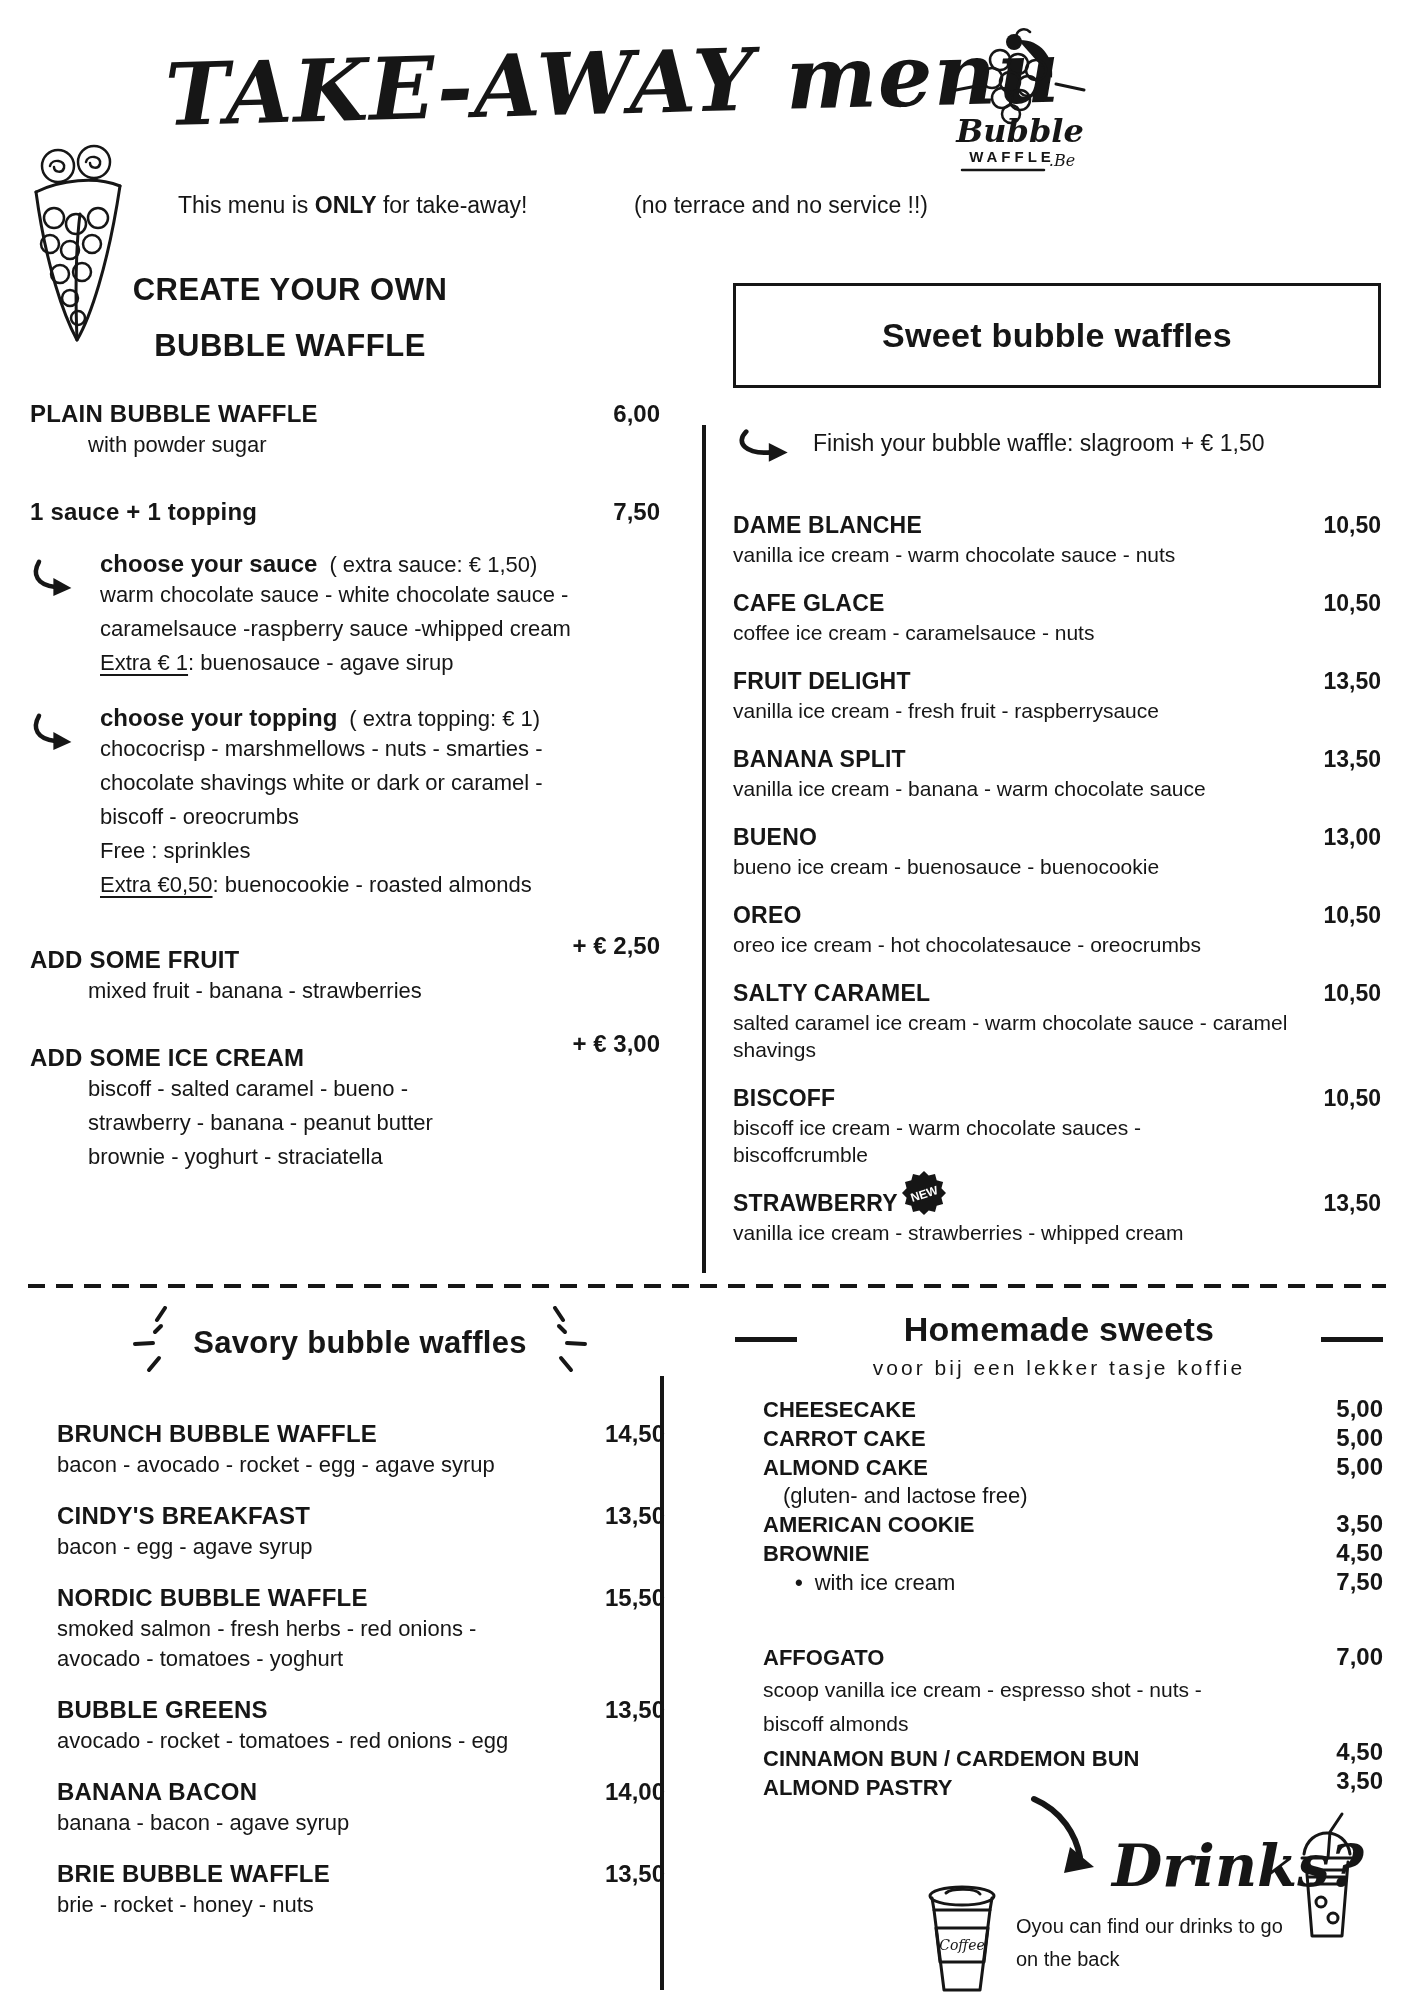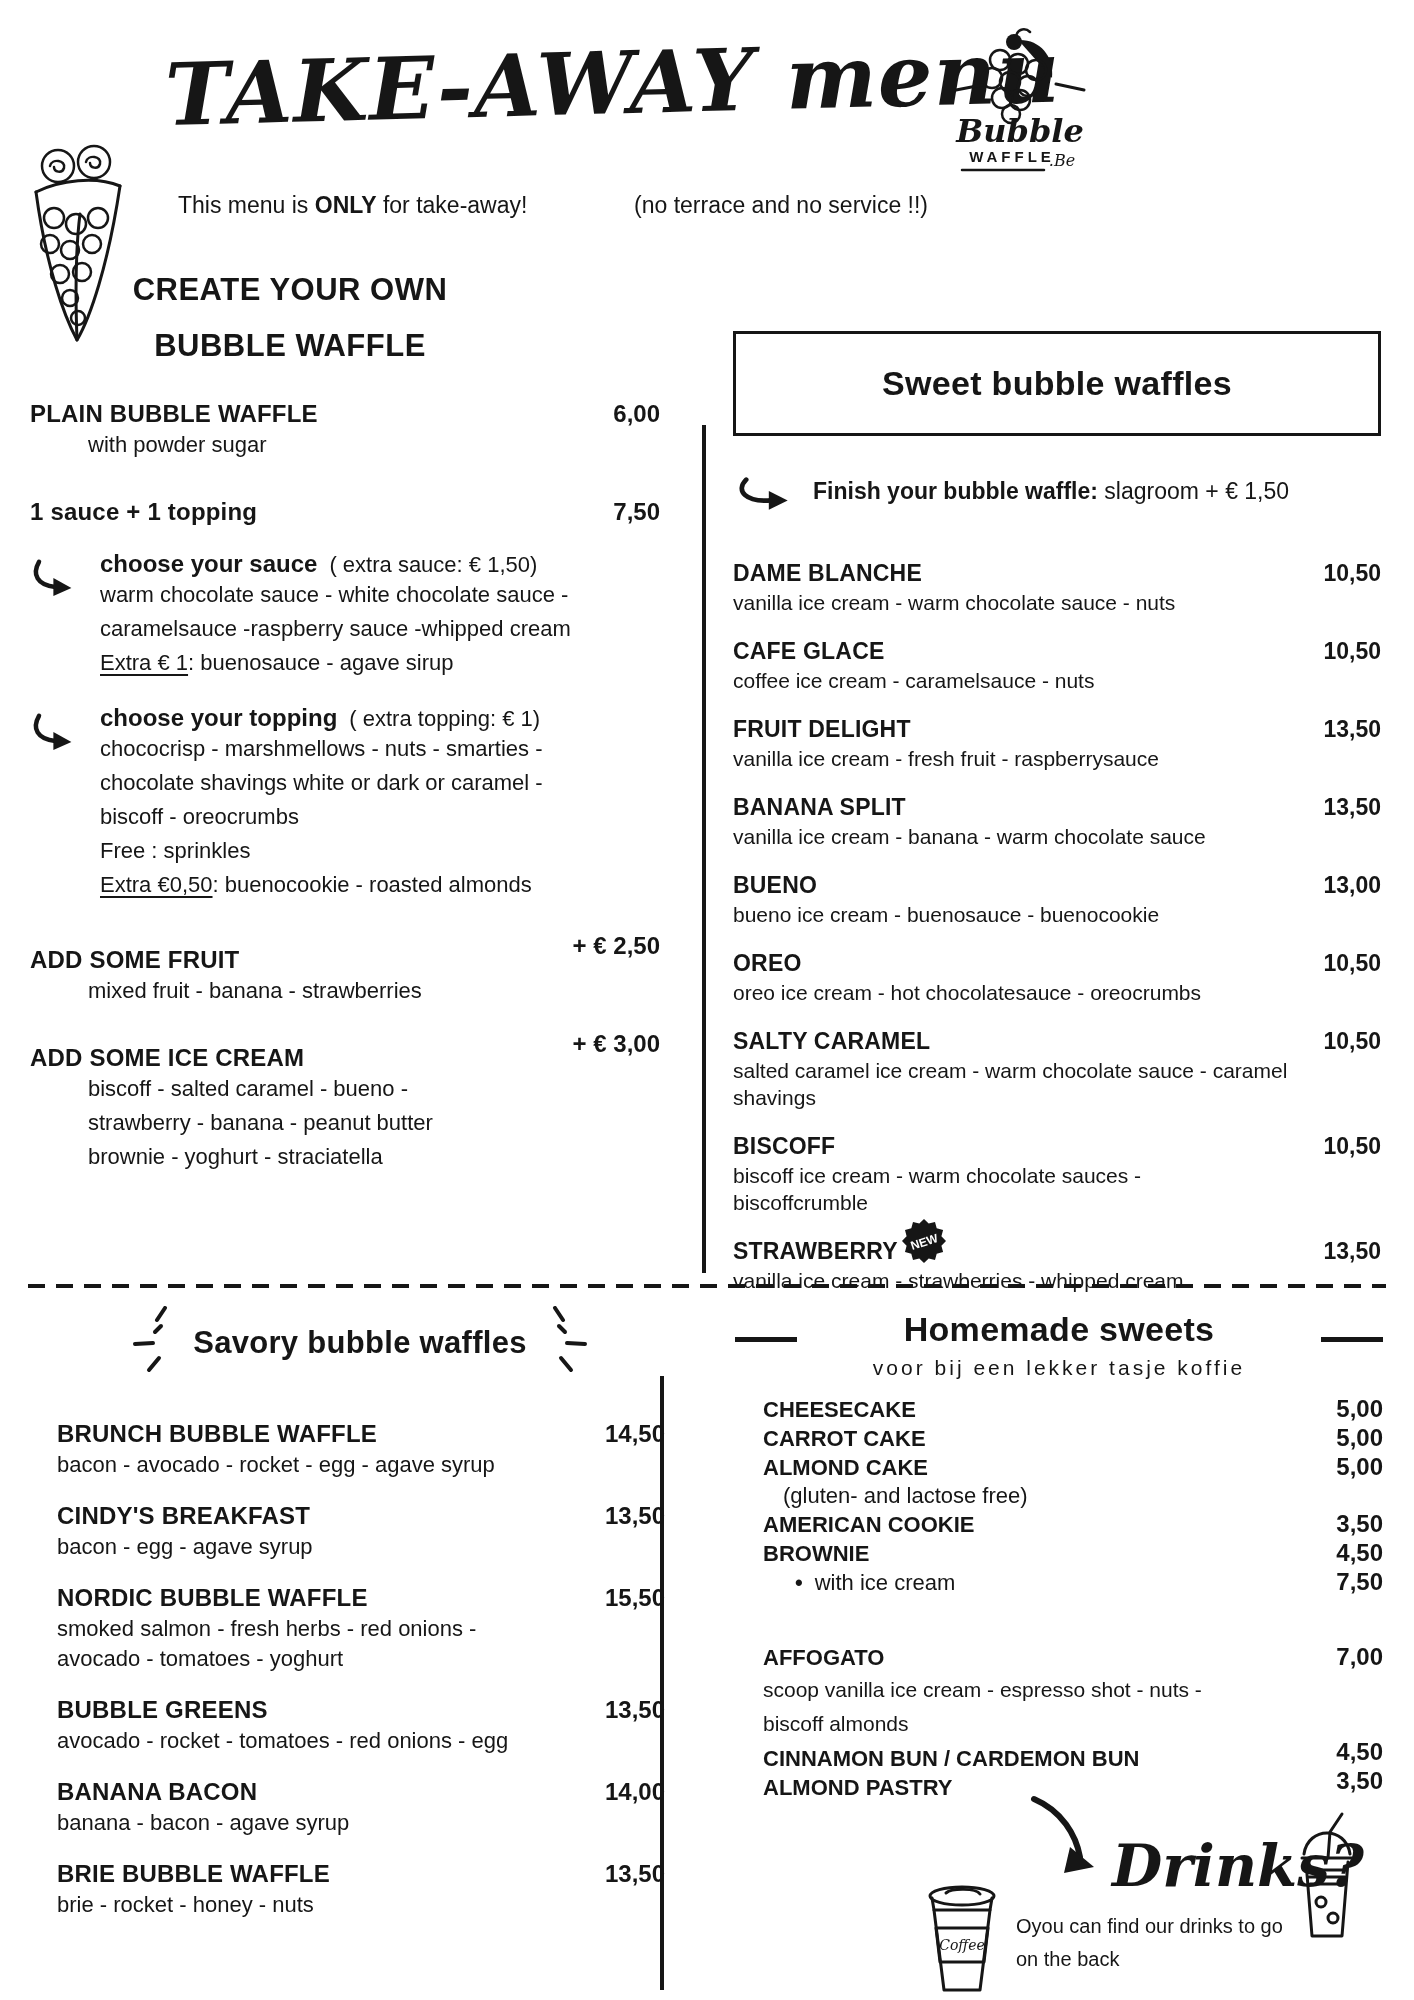--- a/index.html
+++ b/index.html
@@ -32,23 +32,23 @@
   .gap44{margin-top:44px;}
   .hook{display:flex;gap:16px;margin-top:24px;}
   .hook svg{flex:none;margin-top:6px;}
   .hd{font-size:24px;font-weight:bold;}
   .hnote{font-size:22px;font-weight:normal;margin-left:12px;}
   .u{text-decoration:underline;text-underline-offset:4px;text-decoration-thickness:2px;}
 
   
   #col-right-top{position:absolute;left:733px;top:283px;width:648px;}
   #sweet-box{border:3px solid #161616;text-align:center;font-size:34px;font-weight:bold;
-             padding:30px 0;letter-spacing:0.3px;margin-top:48px;}
+             padding:30px 0;letter-spacing:0.3px;}
   #finish-row{display:flex;align-items:center;gap:14px;margin-top:34px;font-size:23px;}
-  #finish-row .fb{font-weight:bold;}
+  #finish-row .fb{font-weight:normal;}
   #sweet-items{margin-top:48px;}
   .s-item{margin-bottom:22px;position:relative;}
   .s-item .nm{font-size:23px;}
   .s-item .pr{font-size:23px;}
   .s-item .ds{font-size:21px;line-height:27px;margin-top:2px;}
   #new-badge{position:absolute;left:168px;top:-20px;}
 
   
   #divider-vert-top{position:absolute;left:702px;top:425px;width:4px;height:848px;background:#161616;}
   #divider-dashed{position:absolute;left:28px;top:1284px;width:1358px;height:4px;

